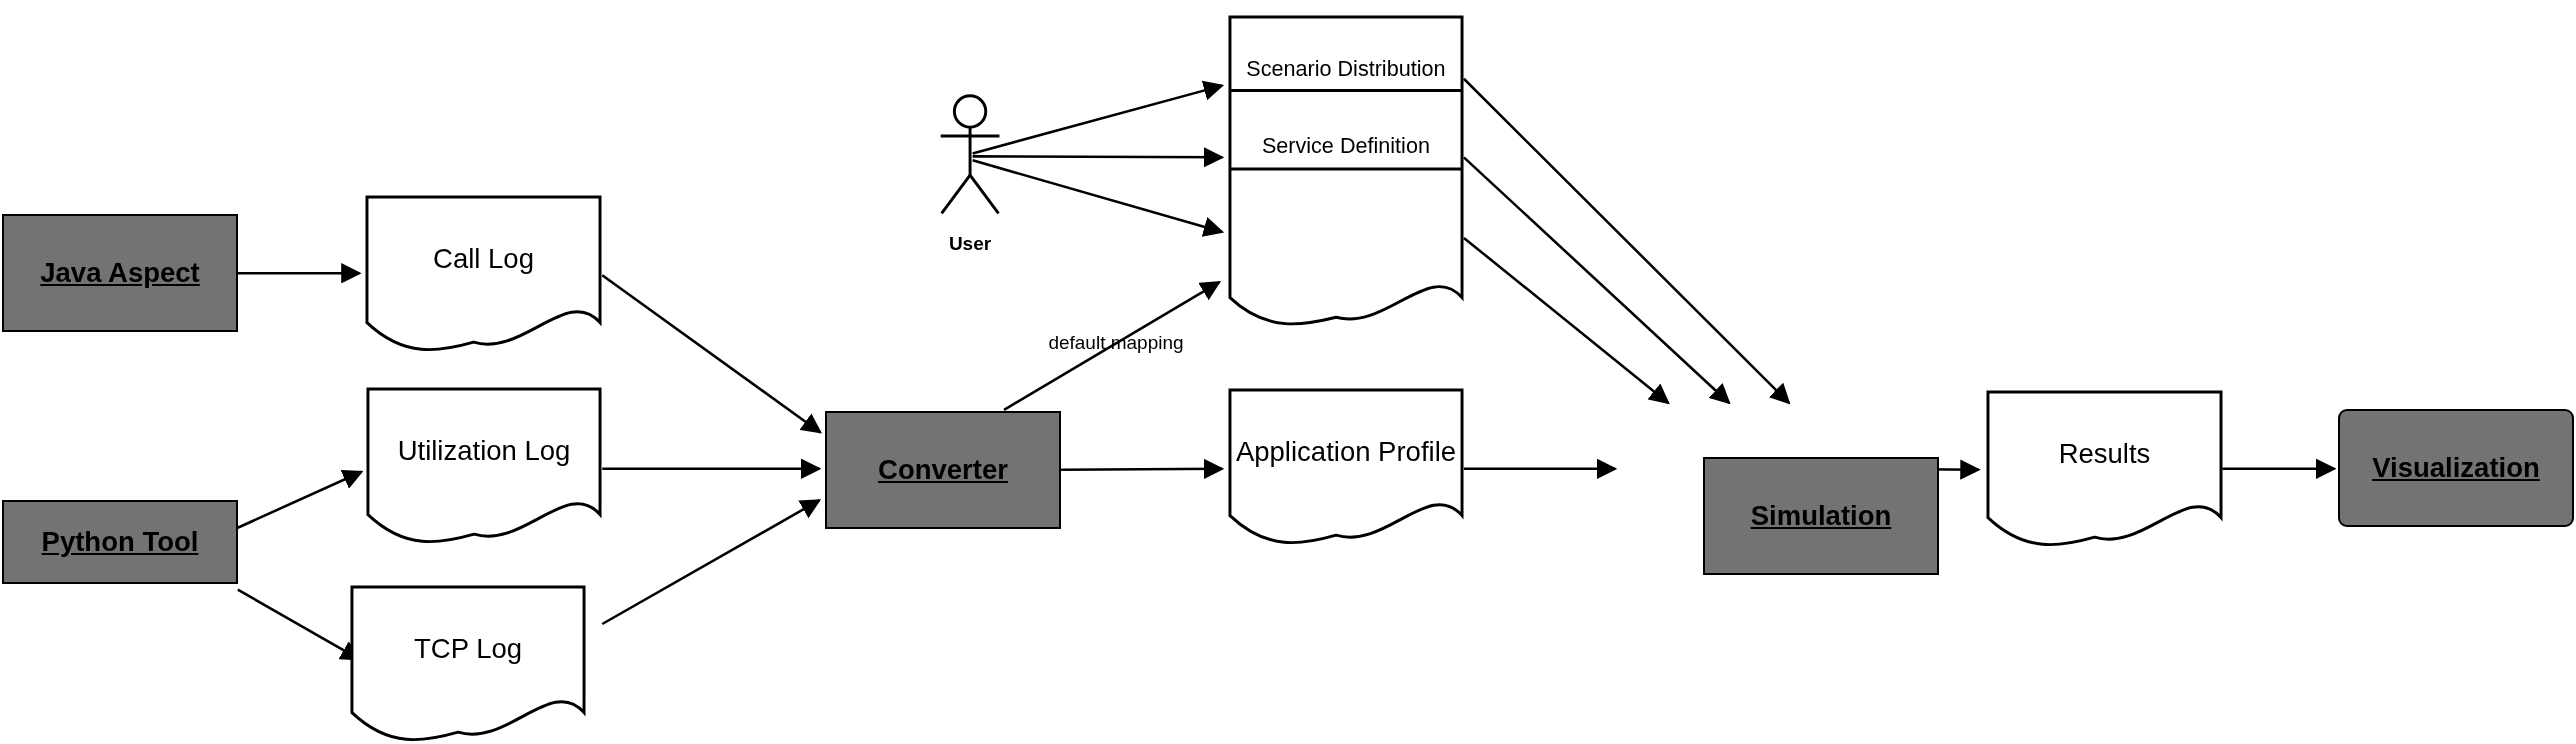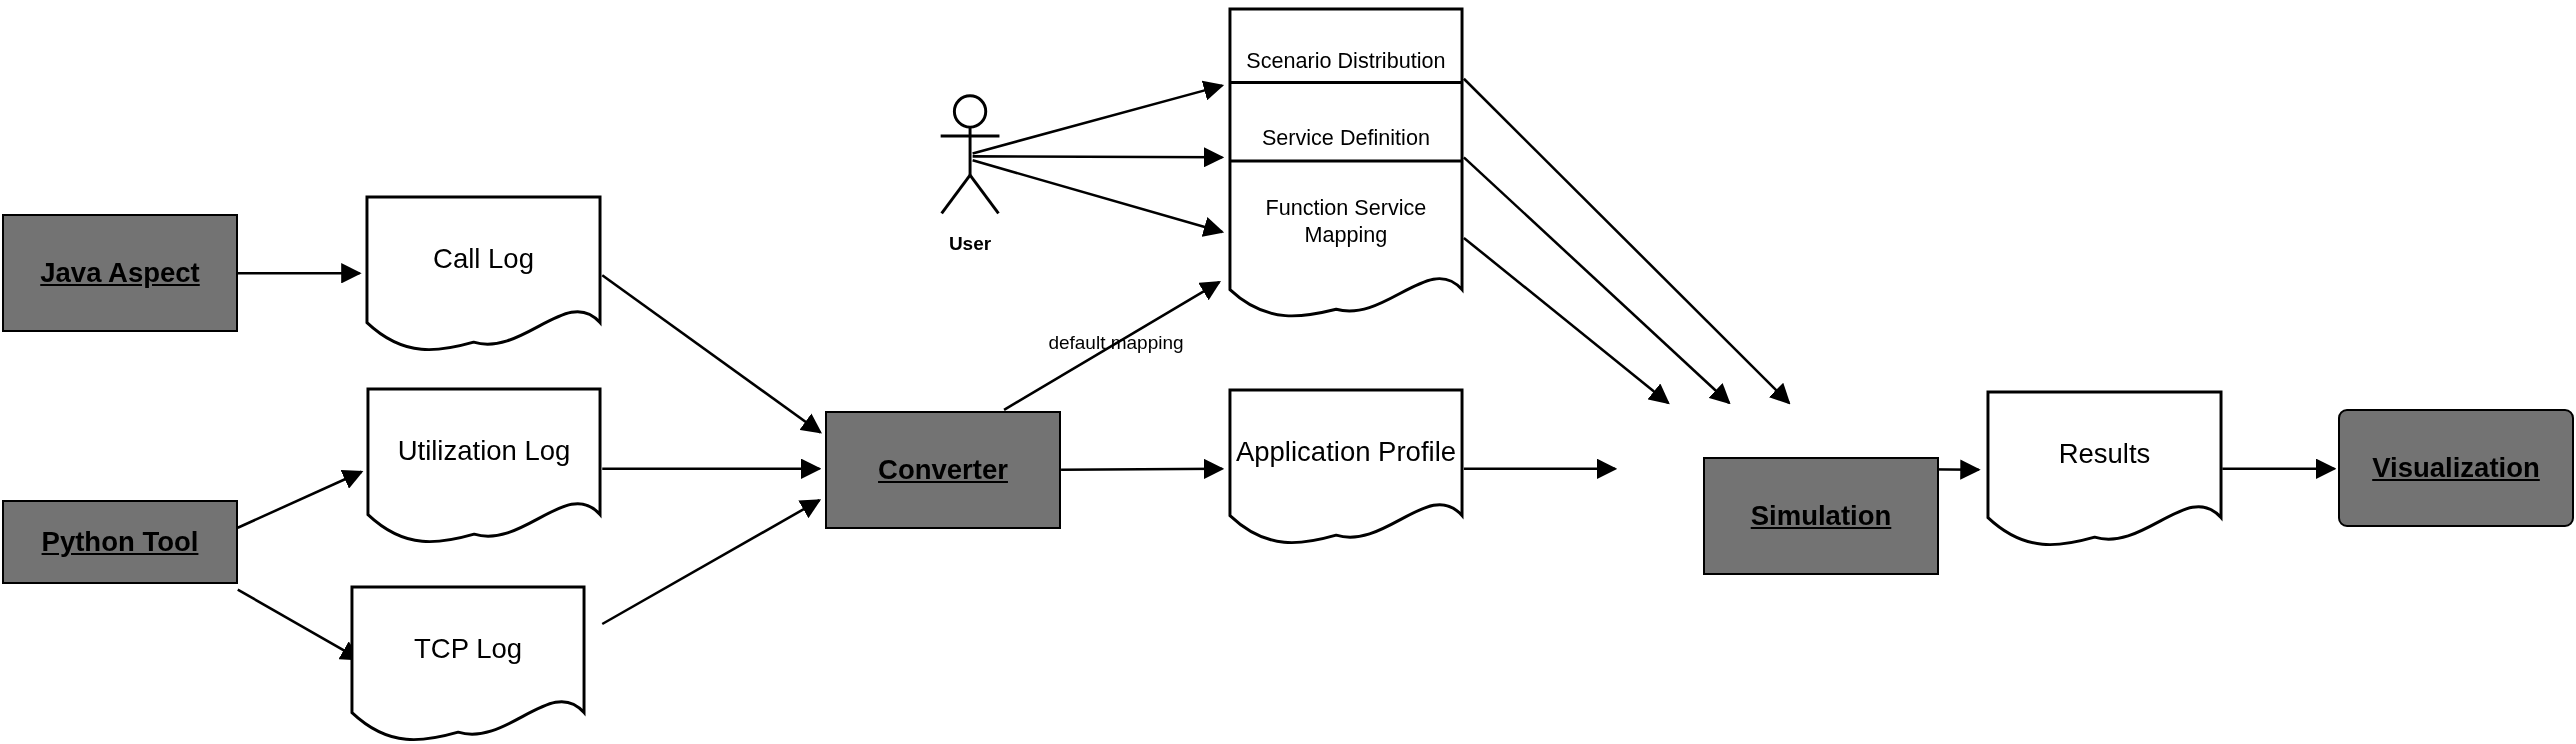--- a/index.html
+++ b/index.html
@@ -118,29 +118,28 @@
     <div class="doc-label">Application Profile</div>
   </div>
 
   <div class="node doc" style="left:1986px;top:390px;width:237px;height:157px;">
     <svg viewBox="0 0 240 160" preserveAspectRatio="none">
       <path d="M2,2 H238 V130 C205,92 160,165 110,150 C75,160 40,166 2,130 Z" fill="#ffffff" stroke="#000" stroke-width="3"></path>
     </svg>
     <div class="doc-label">Results</div>
   </div>
 
-  <div class="node" style="left:1228px;top:7px;width:236px;height:314px;">
+  <div class="node" style="left:1228px;top:15px;width:236px;height:314px;">
     <svg viewBox="0 0 240 320" preserveAspectRatio="none" style="position:absolute;left:0;top:0;width:100%;height:100%;">
       <path d="M2,2 H238 V288 C205,250 160,322 110,308 C78,316 40,324 2,288 Z" fill="#ffffff" stroke="#000" stroke-width="3"></path>
       <line x1="2" y1="77" x2="238" y2="77" stroke="#000" stroke-width="3"></line>
       <line x1="2" y1="157" x2="238" y2="157" stroke="#000" stroke-width="3"></line>
     </svg>
     <div class="stack-label" style="top:33px;height:43px;">Scenario Distribution</div>
     <div class="stack-label" style="top:110px;height:43px;">Service Definition</div>
-    <div class="stack-label" style="top:183px;height:63px;">Function Service Mapping</div>
   </div>
 
   <svg class="layer" style="left:919px;top:84px;" width="108" height="147" viewBox="0 0 110 150">
     <g stroke="#000" stroke-width="3" fill="none">
       <circle cx="52" cy="28" r="16"></circle>
       <line x1="52" y1="44" x2="52" y2="93"></line>
       <line x1="22" y1="53" x2="82" y2="53"></line>
       <line x1="52" y1="93" x2="23" y2="132"></line>
       <line x1="52" y1="93" x2="81" y2="132"></line>
     </g>

